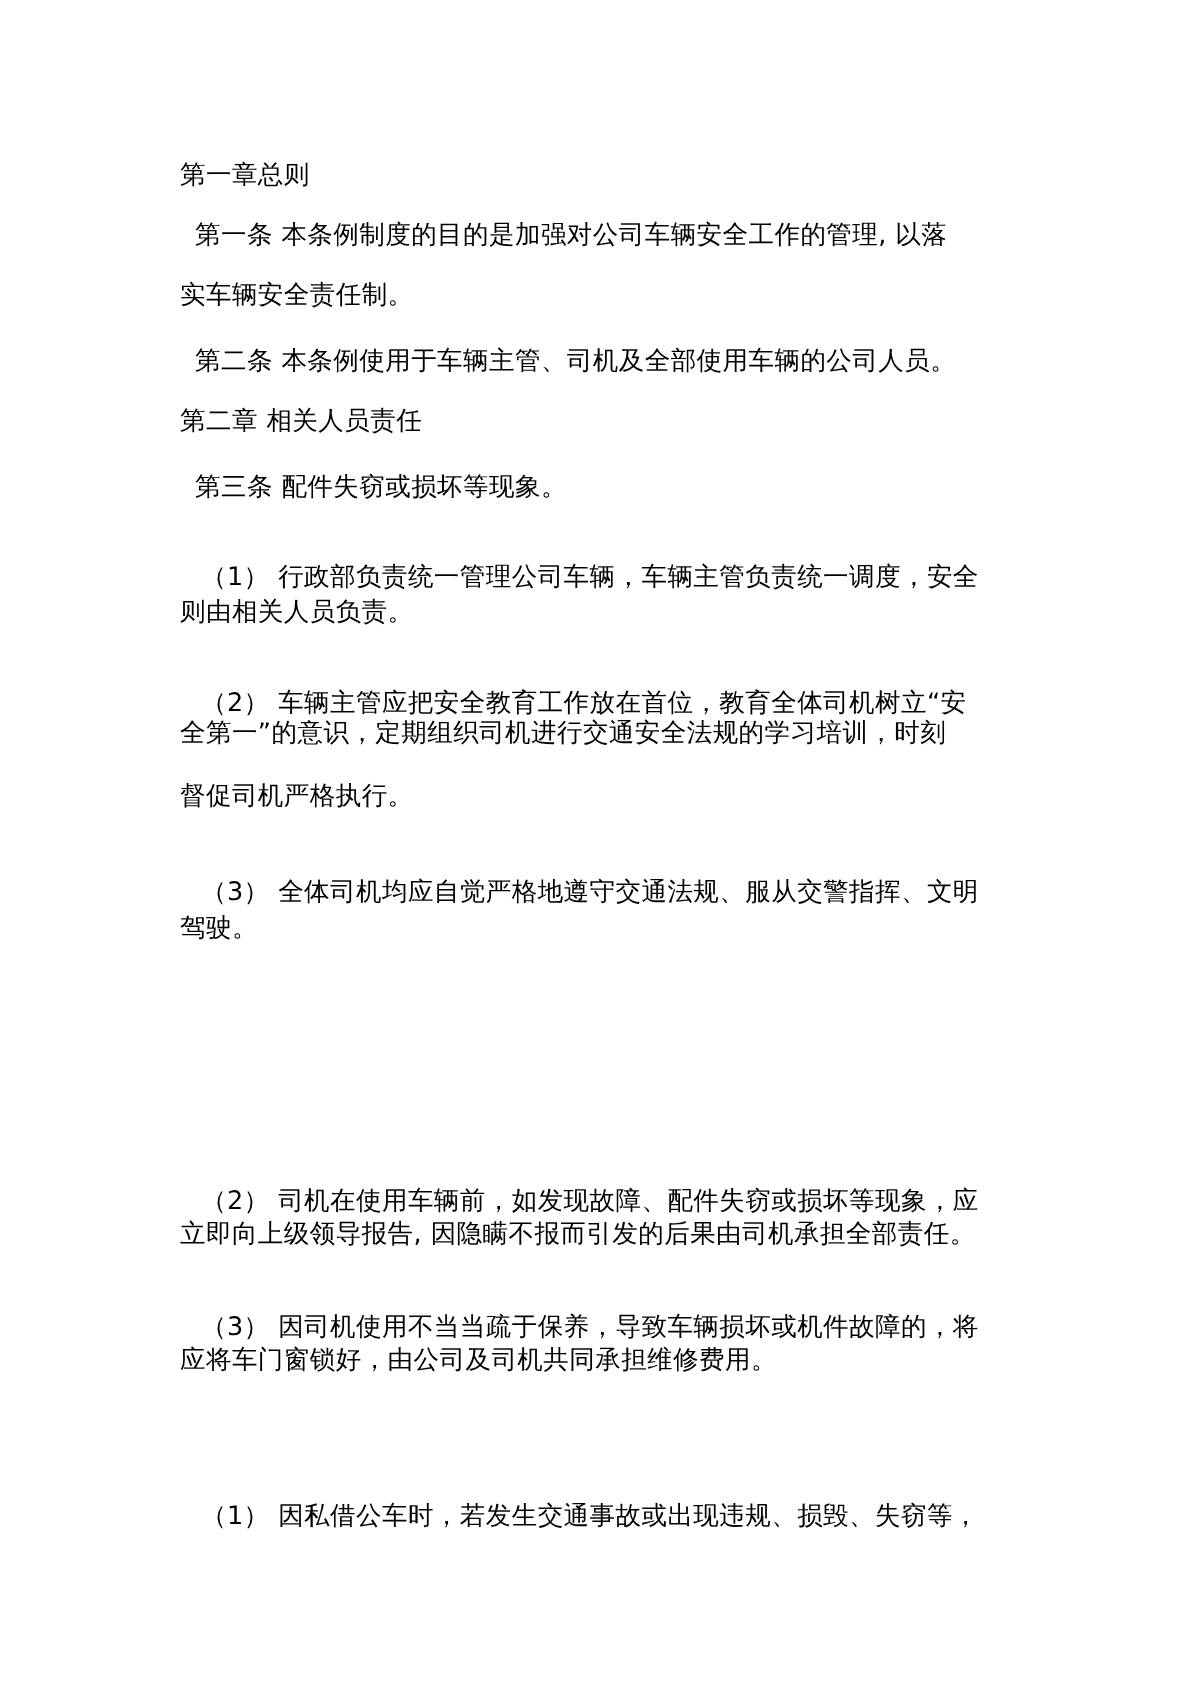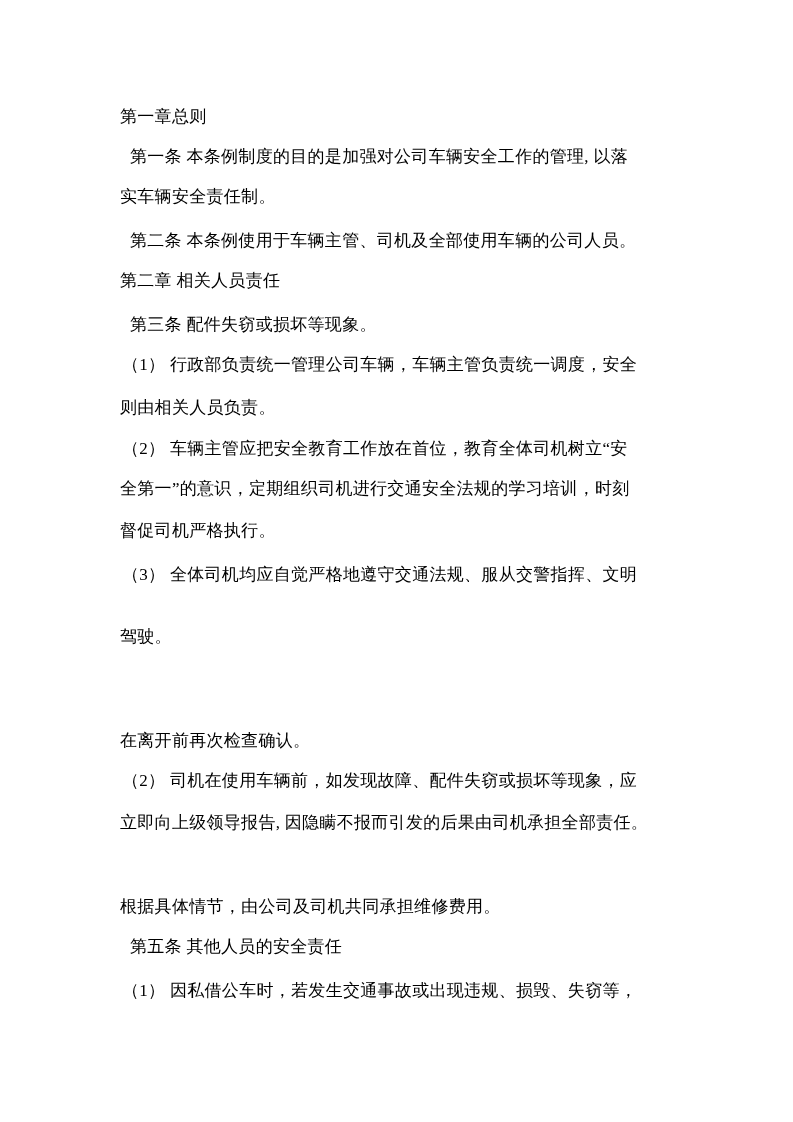--- a/index.html
+++ b/index.html
@@ -1,39 +1,38 @@
 <!DOCTYPE html>
 <html><head>
 <meta charset="utf-8">
 <style>
   html, body { margin: 0; padding: 0; background: #ffffff; }
   body { width: 793px; height: 1122px; position: relative; overflow: hidden;
          font-family: "DejaVu Sans", "Liberation Sans", sans-serif; color: #000; }
   .page { position: absolute; left: 0; top: 0; width: 793px; height: 1122px; }
   .line { position: absolute; left: 120px; font-size: 17px; line-height: 22px;
-          white-space: nowrap; letter-spacing: 0.3px; font-family: Liberation Serif, serif; }
+          white-space: nowrap; letter-spacing: 0.3px; }
   .ind { left: 130px; }
-  .item { left: 122px; }
+  .item { left: 134px; margin-top: 20px; }
 </style>
 </head>
 <body>
 
 <div class="page">
   <div class="line" style="top:106px">第一章总则</div>
   <div class="line ind" style="top:146px">第一条  本条例制度的目的是加强对公司车辆安全工作的管理, 以落</div>
   <div class="line" style="top:186px">实车辆安全责任制。</div>
   <div class="line ind" style="top:230px">第二条  本条例使用于车辆主管、司机及全部使用车辆的公司人员。</div>
   <div class="line" style="top:270px">第二章  相关人员责任</div>
   <div class="line ind" style="top:314px">第三条  配件失窃或损坏等现象。</div>
   <div class="line item" style="top:354px">（1）  行政部负责统一管理公司车辆，车辆主管负责统一调度，安全</div>
   <div class="line" style="top:397px">则由相关人员负责。</div>
   <div class="line item" style="top:438px">（2）  车辆主管应把安全教育工作放在首位，教育全体司机树立“安</div>
   <div class="line" style="top:478px">全第一”的意识，定期组织司机进行交通安全法规的学习培训，时刻</div>
   <div class="line" style="top:520px">督促司机严格执行。</div>
   <div class="line item" style="top:564px">（3）  全体司机均应自觉严格地遵守交通法规、服从交警指挥、文明</div>
-  <div class="line" style="top:626px">驾驶。</div>
-  <div class="line" style="top:730px">在离开前再次检查确认。</div>
+  <div class="line" style="top:608px">驾驶。</div>
   <div class="line item" style="top:770px">（2）  司机在使用车辆前，如发现故障、配件失窃或损坏等现象，应</div>
   <div class="line" style="top:812px">立即向上级领导报告, 因隐瞒不报而引发的后果由司机承担全部责任。</div>
-  <div class="line" style="top:896px">根据具体情节，由公司及司机共同承担维修费用。</div>
-  <div class="line ind" style="top:936px">第五条  其他人员的安全责任</div>
+  <div class="line item" style="top:854px">（3）  因司机使用不当当疏于保养，导致车辆损坏或机件故障的，将</div>
+  <div class="line" style="top:896px">应将车门窗锁好，由公司及司机共同承担维修费用。</div>
   <div class="line item" style="top:980px">（1）  因私借公车时，若发生交通事故或出现违规、损毁、失窃等，</div>
 </div>
 
 </body></html>

